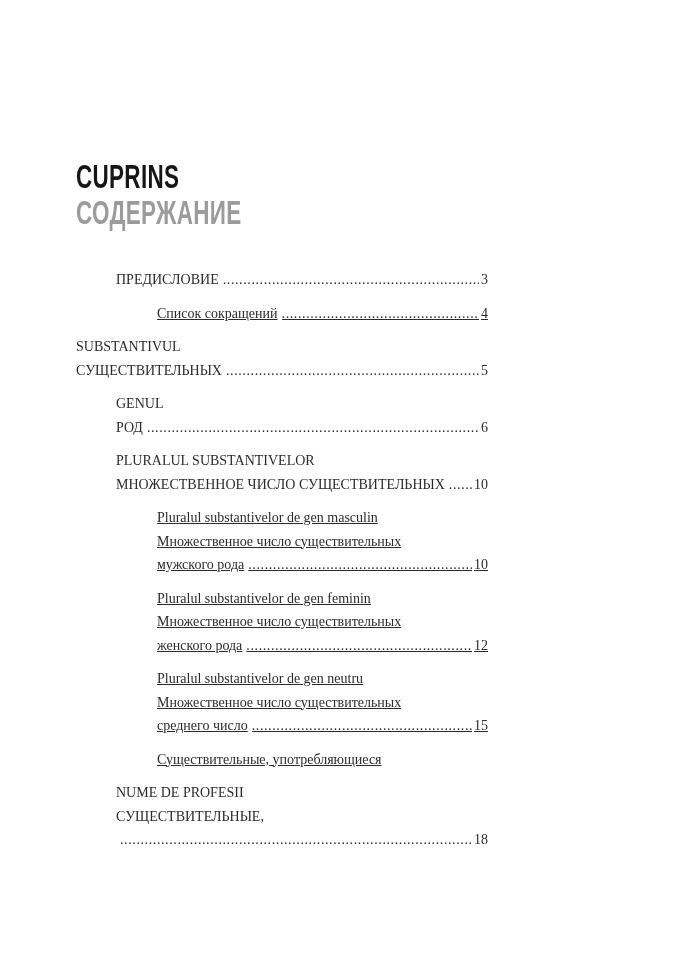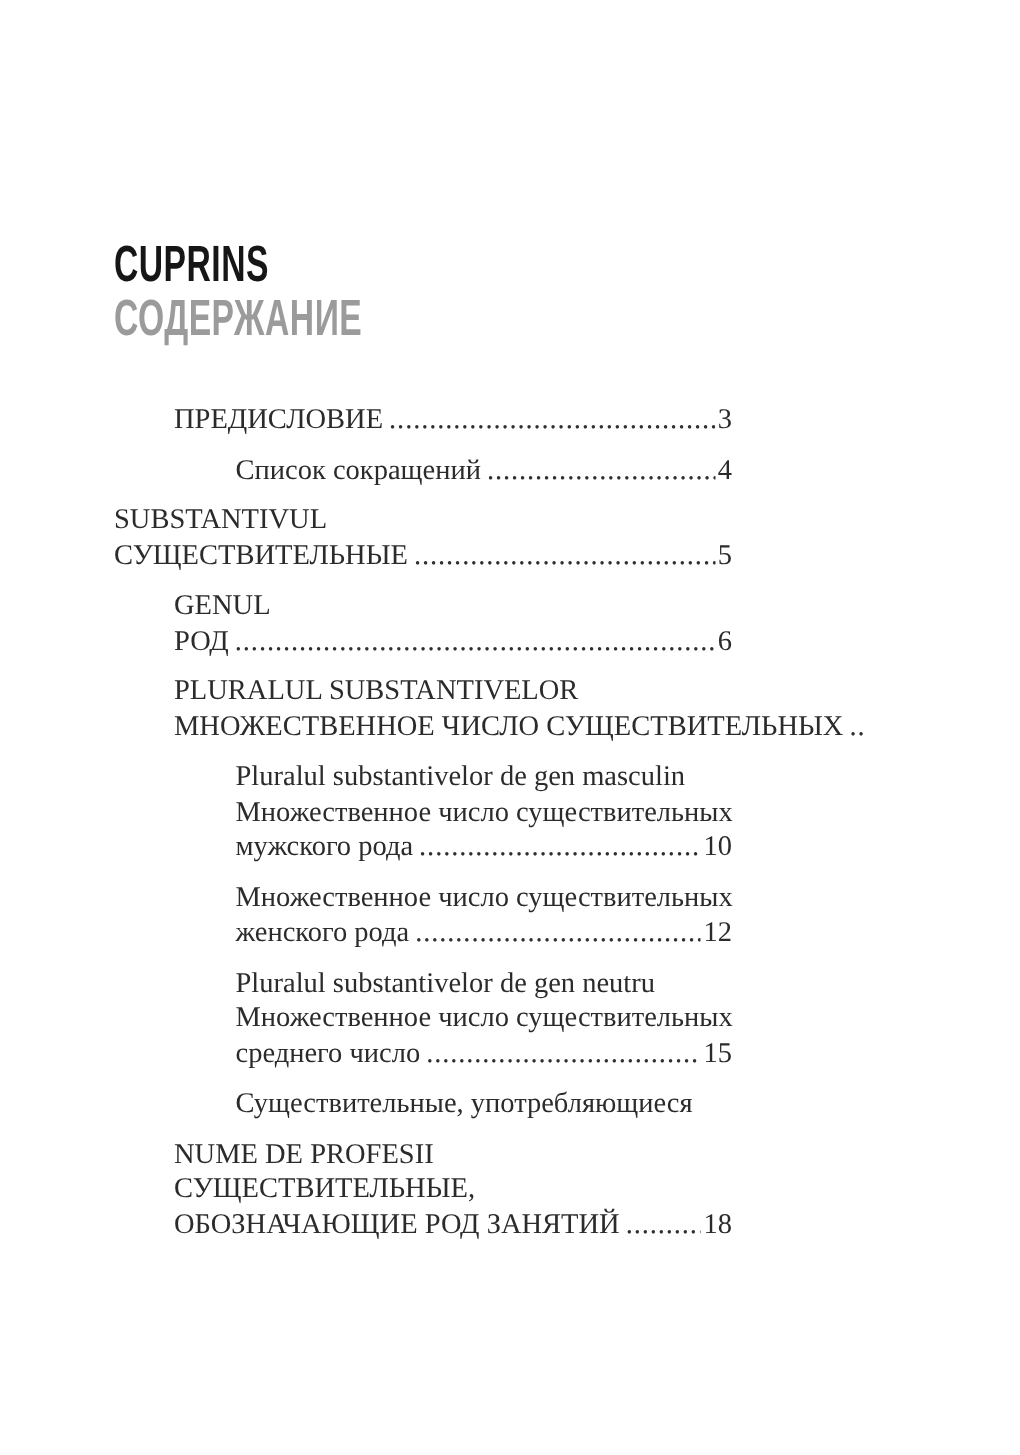--- a/index.html
+++ b/index.html
@@ -38,26 +38,26 @@
 
   
   .toc {
     position: absolute;
     left: 76px;
     right: 88px;
     top: 268px;
   }
   .toc-entry {
     margin-bottom: 10px;
-    font-size: 19px;
+    font-size: 14px;
     line-height: 23.5px;
   }
   .toc-entry.level-0 { padding-left: 0; margin-top: 8px; }
   .toc-entry.level-1 { padding-left: 40px; }
-  .toc-entry.level-2 { padding-left: 81px; }
+  .toc-entry.level-2 { padding-left: 81px; text-decoration: underline; }
   .toc-entry.bold .toc-text { font-weight: 400; }
 
   .toc-line { white-space: nowrap; }
   .toc-line.last {
     display: flex;
     align-items: flex-end;
   }
   .toc-text { white-space: nowrap; }
   .leader {
     flex: 1 1 auto;
@@ -95,21 +95,21 @@
       <div class="toc-entry level-2">
         <div class="toc-line last">
           <span class="toc-text">Список сокращений</span>
           <span class="leader"></span>
           <span class="page-num">4</span>
         </div>
       </div>
       <div class="toc-entry level-0 bold">
         <div class="toc-line"><span class="toc-text">SUBSTANTIVUL</span></div>
         <div class="toc-line last">
-          <span class="toc-text">СУЩЕСТВИТЕЛЬНЫЕ</span>
+          <span class="toc-text">СУЩЕСТВИТЕЛЬНЫХ</span>
           <span class="leader"></span>
           <span class="page-num">5</span>
         </div>
       </div>
       <div class="toc-entry level-1">
         <div class="toc-line"><span class="toc-text">GENUL</span></div>
         <div class="toc-line last">
           <span class="toc-text">РОД</span>
           <span class="leader"></span>
           <span class="page-num">6</span>
@@ -126,20 +126,21 @@
       <div class="toc-entry level-2">
         <div class="toc-line"><span class="toc-text">Pluralul substantivelor de gen masculin</span></div>
         <div class="toc-line"><span class="toc-text">Множественное число существительных</span></div>
         <div class="toc-line last">
           <span class="toc-text">мужского рода</span>
           <span class="leader"></span>
           <span class="page-num">10</span>
         </div>
       </div>
       <div class="toc-entry level-2">
+        <div class="toc-line"><span class="toc-text">Pluralul substantivelor de gen feminin</span></div>
         <div class="toc-line"><span class="toc-text">Множественное число существительных</span></div>
         <div class="toc-line last">
           <span class="toc-text">женского рода</span>
           <span class="leader"></span>
           <span class="page-num">12</span>
         </div>
       </div>
       <div class="toc-entry level-2">
         <div class="toc-line"><span class="toc-text">Pluralul substantivelor de gen neutru</span></div>
         <div class="toc-line"><span class="toc-text">Множественное число существительных</span></div>
@@ -149,20 +150,19 @@
           <span class="page-num">15</span>
         </div>
       </div>
       <div class="toc-entry level-2">
         <div class="toc-line"><span class="toc-text">Существительные, употребляющиеся</span></div>
       </div>
       <div class="toc-entry level-1">
         <div class="toc-line"><span class="toc-text">NUME DE PROFESII</span></div>
         <div class="toc-line"><span class="toc-text">СУЩЕСТВИТЕЛЬНЫЕ,</span></div>
         <div class="toc-line last">
-          <span class="toc-text">ОБОЗНАЧАЮЩИЕ РОД ЗАНЯТИЙ</span>
           <span class="leader"></span>
           <span class="page-num">18</span>
         </div>
       </div>
     </div>
 
 </div>
 
 </body></html>

